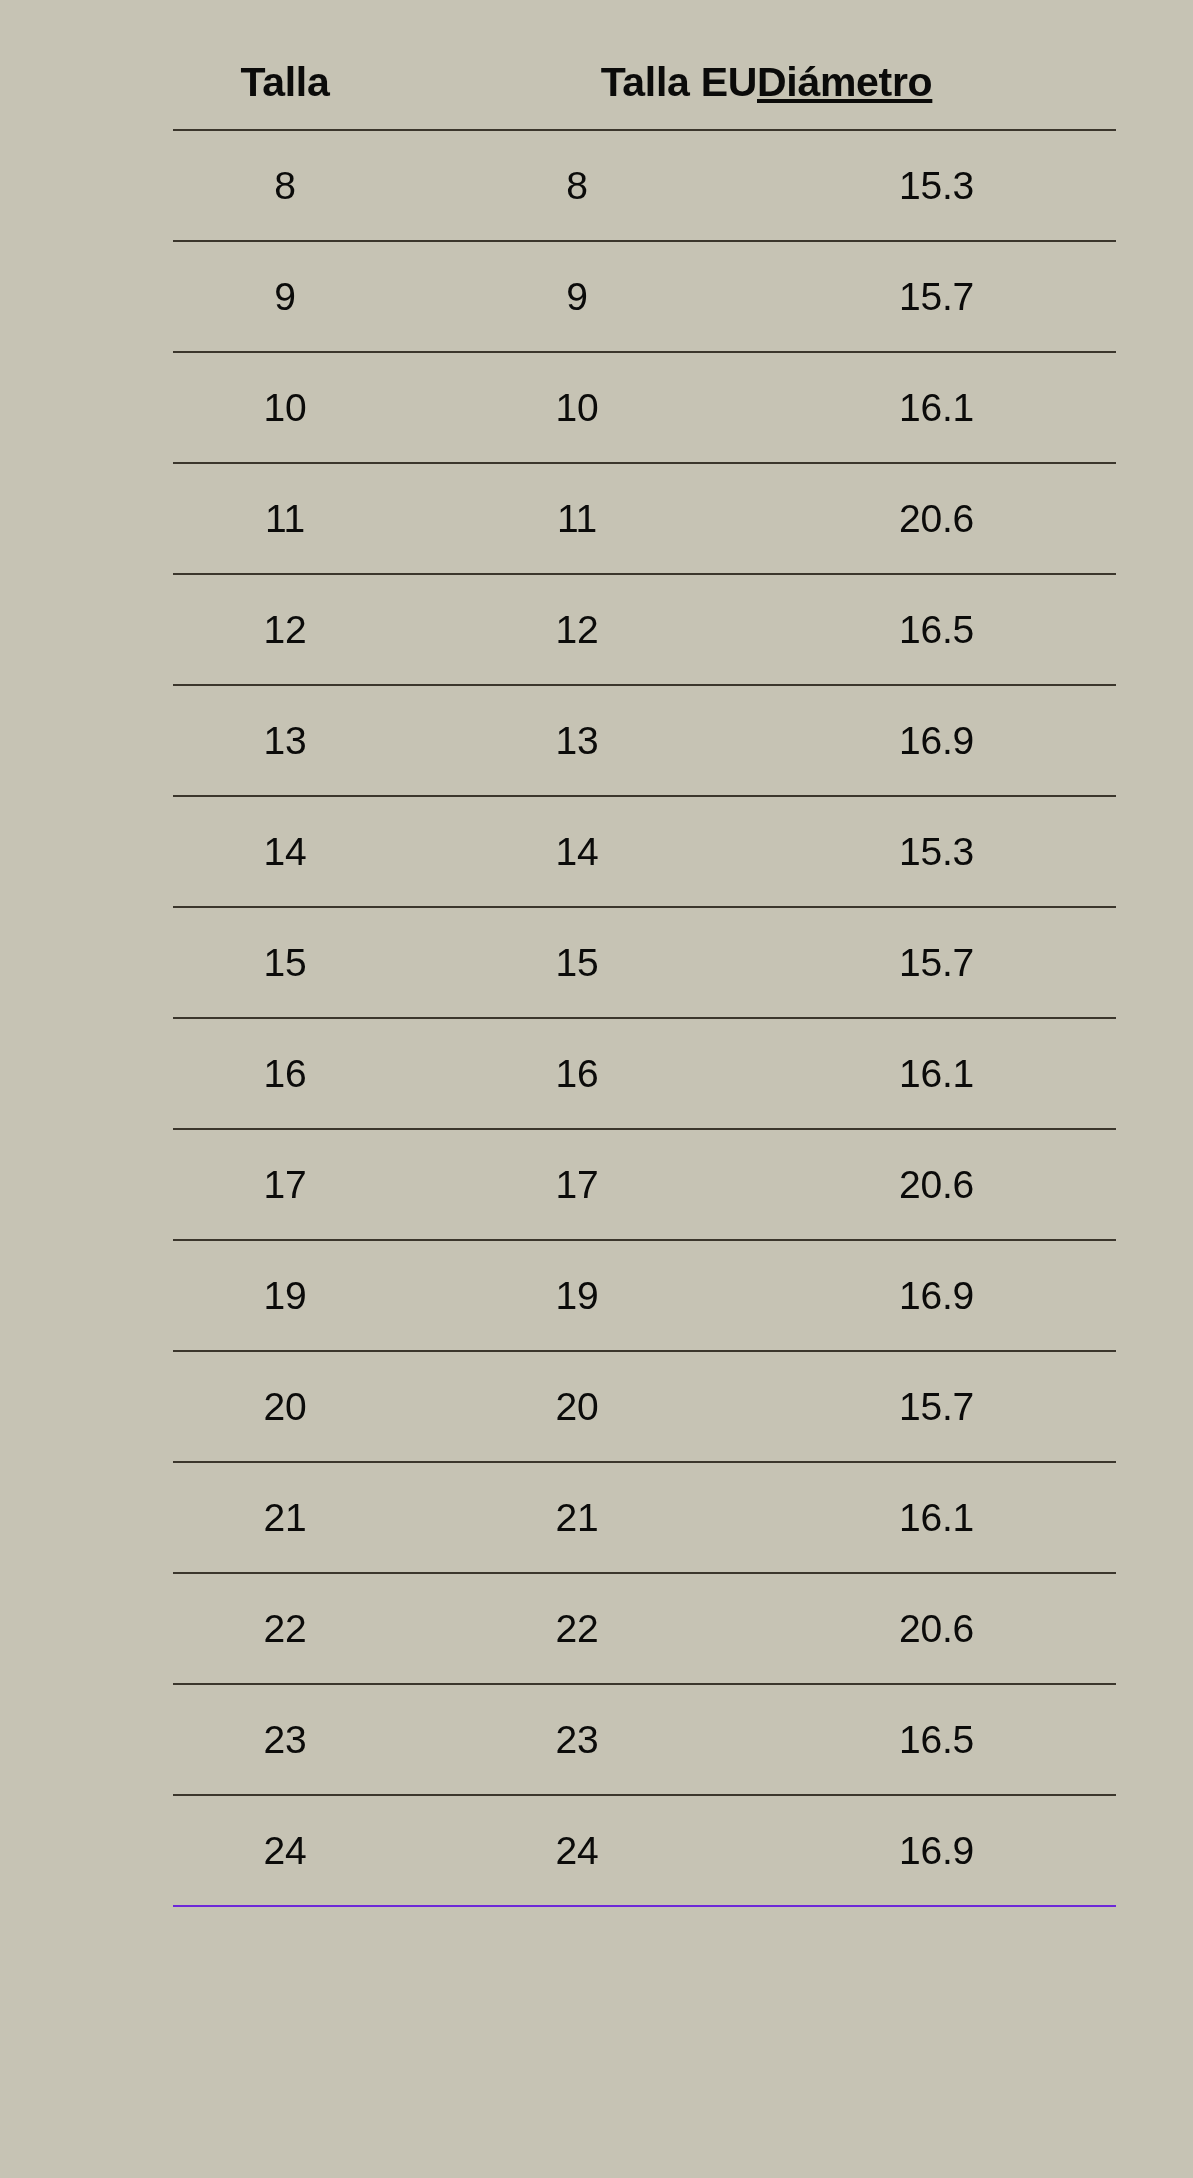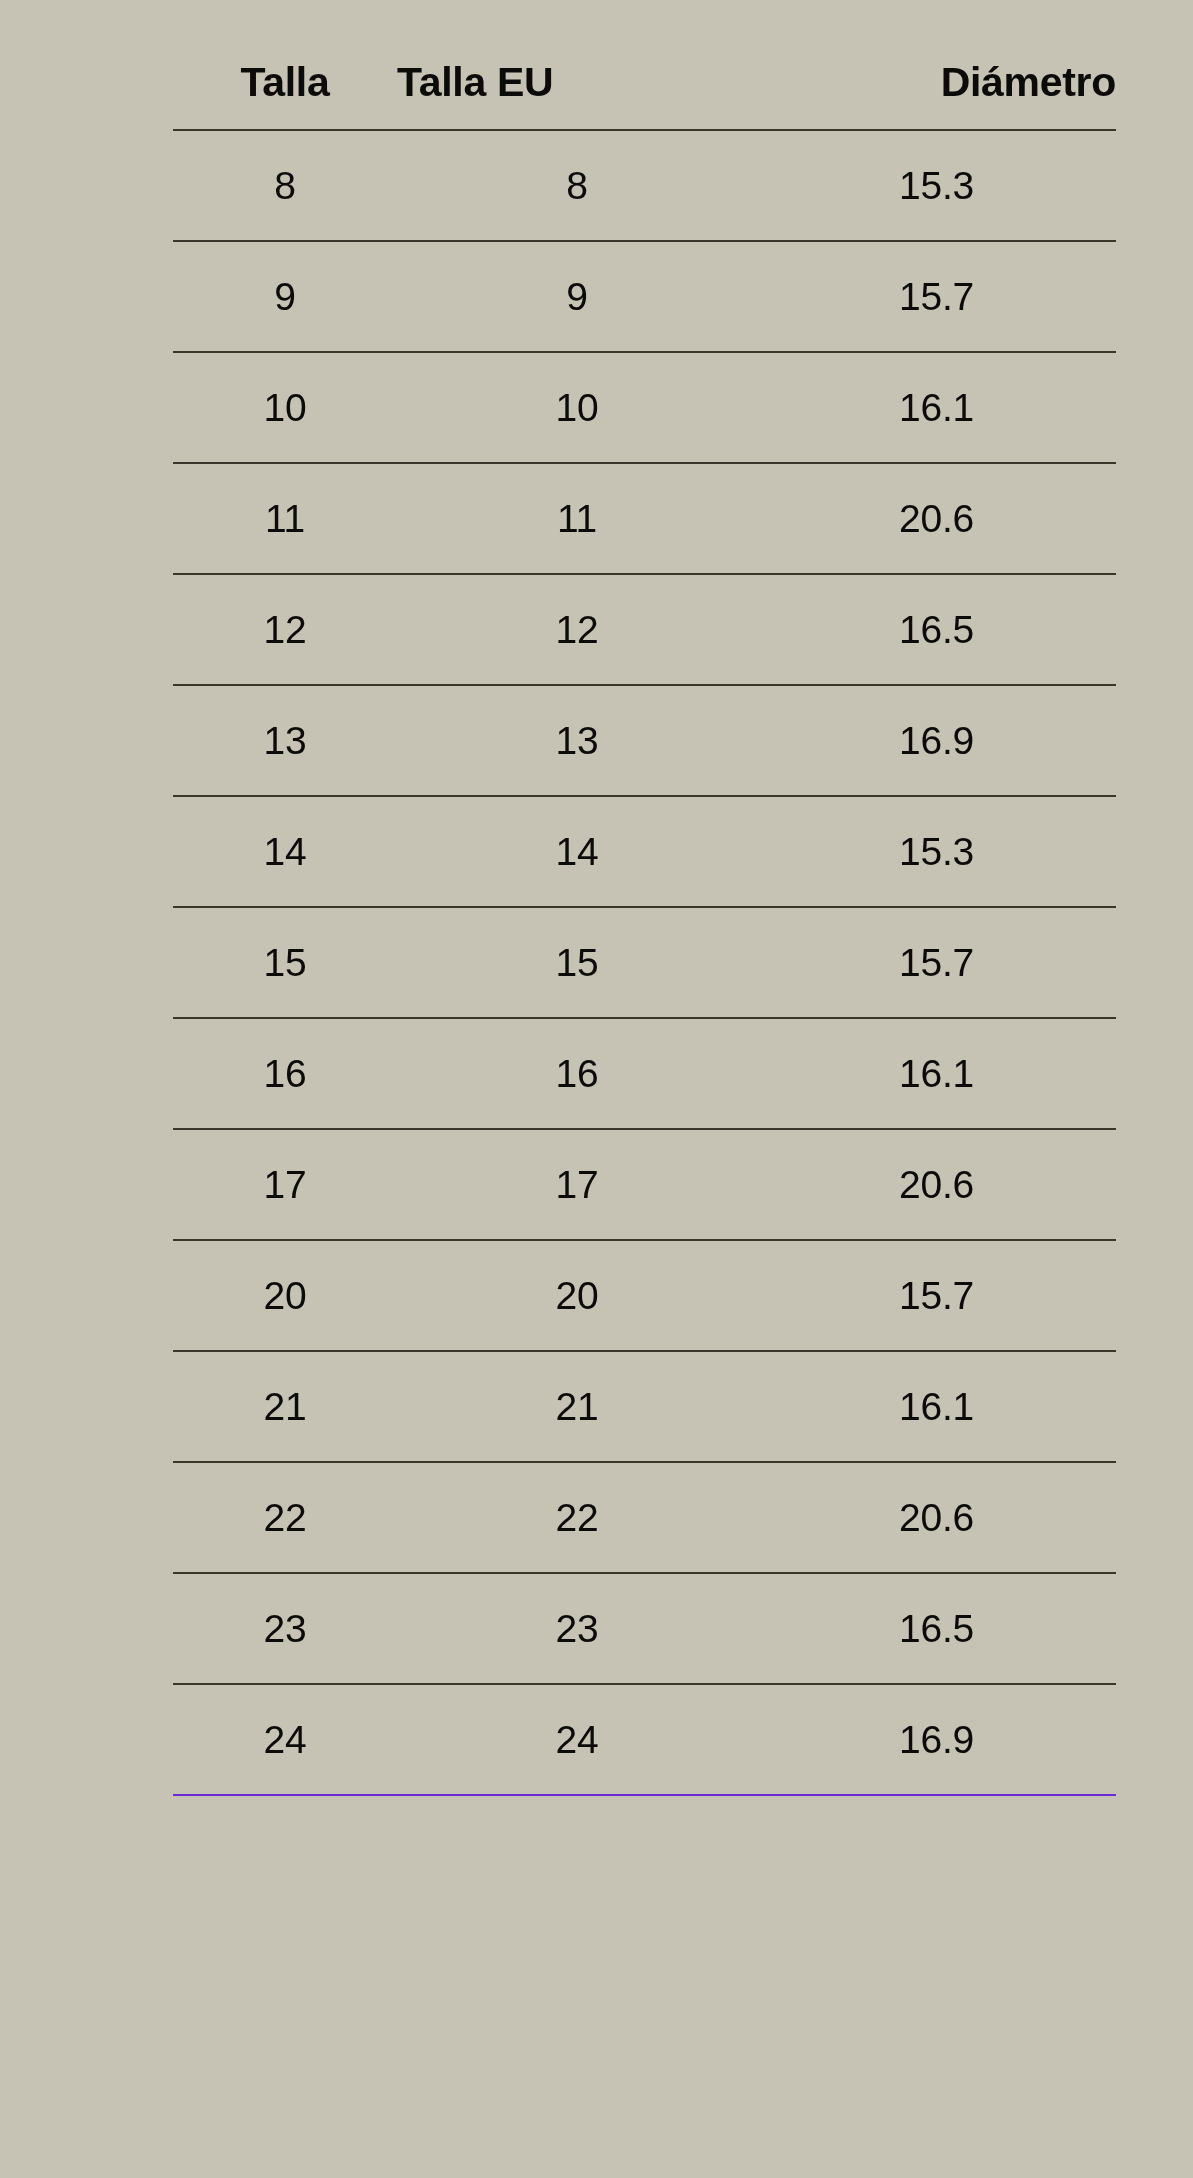--- a/index.html
+++ b/index.html
@@ -42,22 +42,22 @@
     font-size: 41px;
     font-weight: 700;
     color: #0b0b0a;
     letter-spacing: -0.3px;
     line-height: 1.0;
     white-space: nowrap;
     border: none;
   }
 
   .size-table thead th.h-talla { text-align: center; }
-  .size-table thead th.h-eu    { text-align: left; }
-  .size-table thead th.h-diam  { text-align: right; }
+  .size-table thead th.h-eu    { text-align: right; }
+  .size-table thead th.h-diam  { text-align: left; text-decoration: underline; }
 
   .size-table tbody tr {
     border-top: 2px solid #3b362c;
   }
 
   .size-table tbody tr:last-child {
     border-bottom: 2px solid #6d28d9;
   }
 
   .size-table tbody td {
@@ -134,20 +134,25 @@
           <td>16</td>
           <td>16</td>
           <td>16.1</td>
         </tr>
         <tr>
           <td>17</td>
           <td>17</td>
           <td>20.6</td>
         </tr>
         <tr>
+          <td>19</td>
+          <td>19</td>
+          <td>16.9</td>
+        </tr>
+        <tr>
           <td>20</td>
           <td>20</td>
           <td>15.7</td>
         </tr>
         <tr>
           <td>21</td>
           <td>21</td>
           <td>16.1</td>
         </tr>
         <tr>

